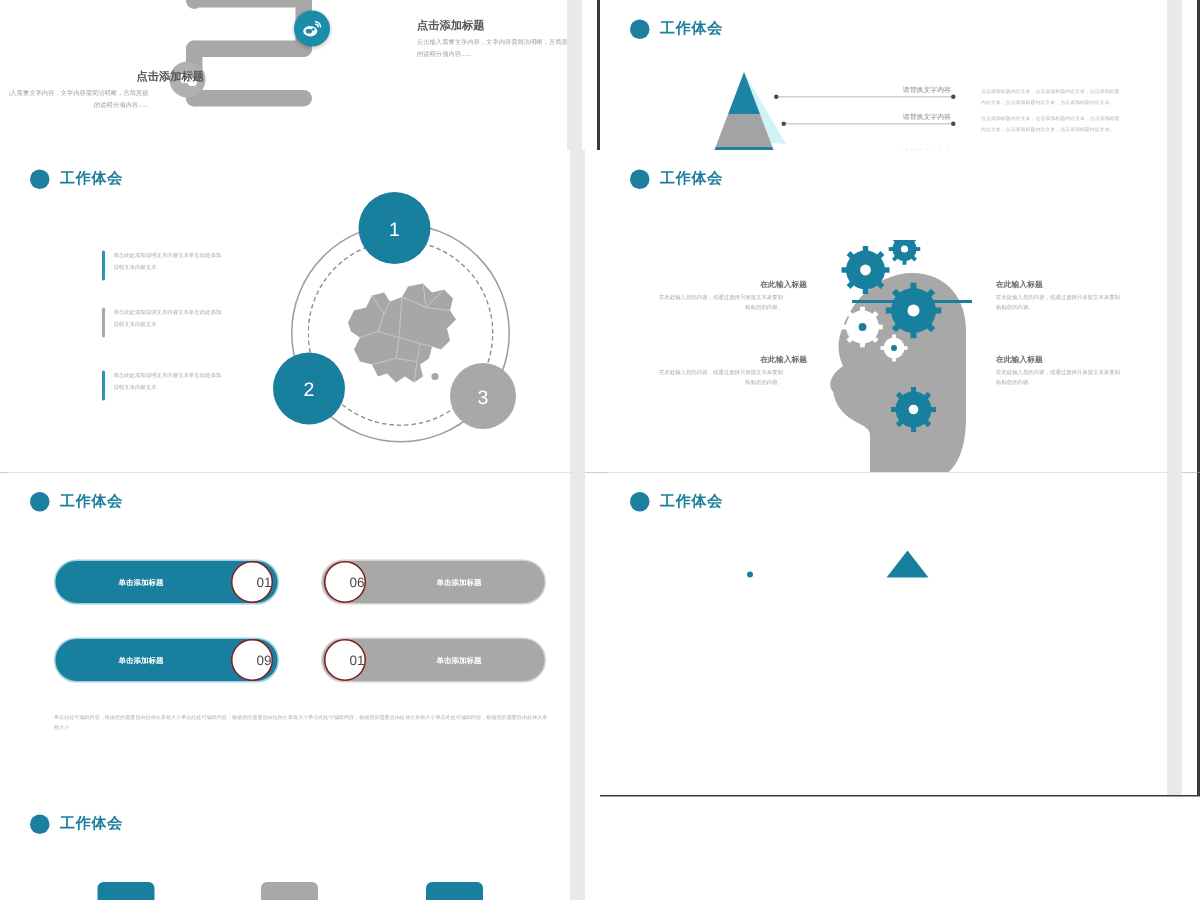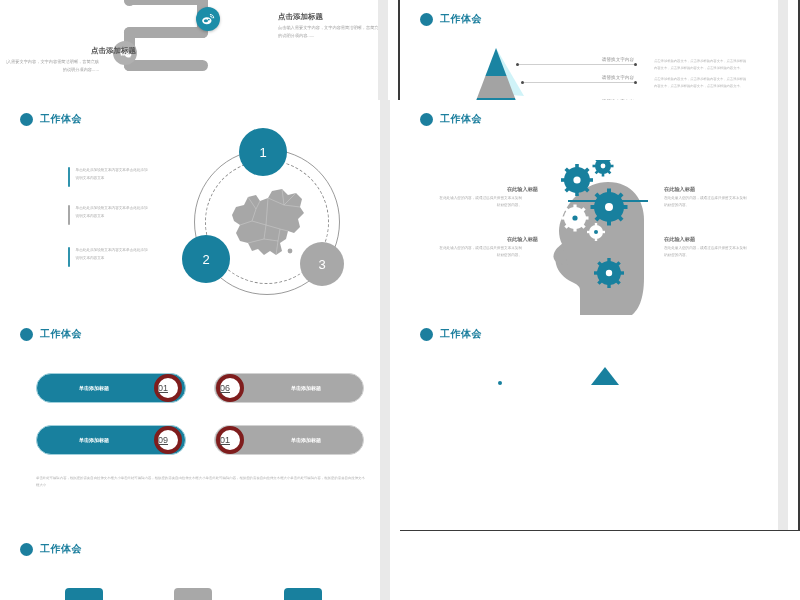--- a/index.html
+++ b/index.html
@@ -57,22 +57,22 @@
   
   .bh-t{position:absolute;font-size:5.2px;color:#6d6d6d;font-weight:bold;}
   .bh-b{position:absolute;font-size:3.6px;color:#a8a8a8;line-height:2;width:86px;}
 
   
   .pill{position:absolute;height:30px;border-radius:16px;display:flex;align-items:center;}
   .pill.teal{background:#18809e;border:1.5px solid #9fd0dc;}
   .pill.gray{background:#a8a8a8;border:1.5px solid #d2d2d2;}
   .pill .plab{font-size:5px;color:#fff;font-weight:bold;flex:1;text-align:center;}
   .pnum{position:absolute;width:28px;height:28px;border-radius:50%;background:#fff;
-        display:flex;align-items:center;justify-content:flex-start;font-size:9px;color:#4a4a4a;
-        border:4px solid #7f1d1d;text-decoration:underline;}
+        display:flex;align-items:center;justify-content:flex-end;font-size:9px;color:#4a4a4a;
+        border:1px solid #7f1d1d;}
   .foot{position:absolute;font-size:3.4px;color:#b0b0b0;line-height:2.1;}
 
   
   .tri-t{position:absolute;width:0;height:0;border-left:14px solid transparent;
          border-right:14px solid transparent;border-bottom:18px solid #18809e;}
   .cap{position:absolute;border-radius:4px 4px 0 0;}
 </style>
 </head>
 <body>
 

